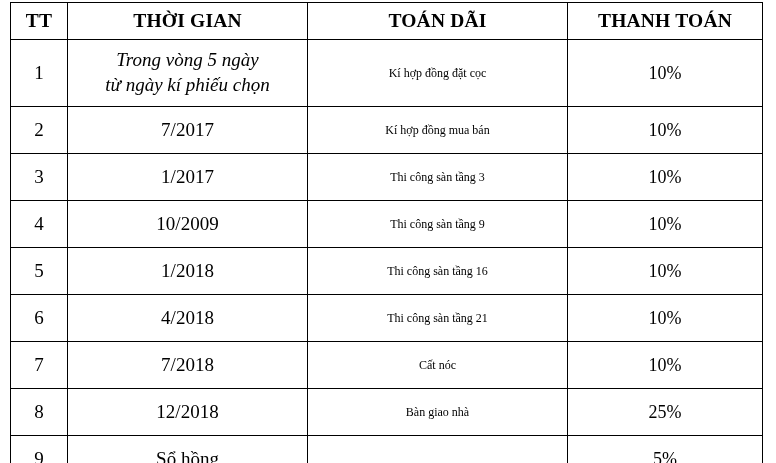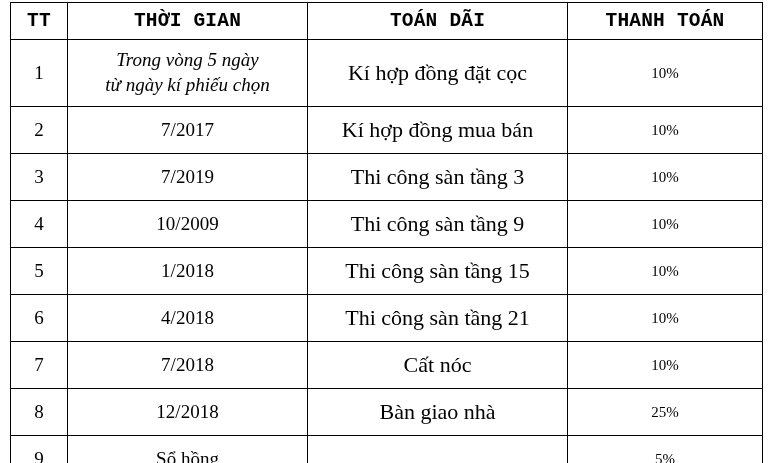--- a/index.html
+++ b/index.html
@@ -34,32 +34,31 @@
     font-size: 19px;
     line-height: 1.25;
     padding: 4px 2px;
   }
   table.payment-table thead th {
     font-weight: bold;
     font-size: 19.5px;
     height: 30px;
     padding: 3px 2px;
     letter-spacing: 0.2px;
-    font-family: Liberation Mono, monospace;
   }
   
   col.c-tt      { width: 57px; }
   col.c-time    { width: 240px; }
   col.c-desc    { width: 260px; }
   col.c-pay     { width: 195px; }
 
   tbody td.cell-tt   { font-size: 19px; }
   tbody td.cell-time { font-size: 19px; }
-  tbody td.cell-desc { font-size: 22px; }
-  tbody td.cell-pay  { font-size: 15px; }
+  tbody td.cell-desc { font-size: 12px; }
+  tbody td.cell-pay  { font-size: 18px; }
 
   tr.row-tall td { height: 58px; }
   tr.row-normal td { height: 38px; }
 
   .two-line {
     display: block;
     line-height: 1.3;
     font-style: italic;
   }
 </style>
@@ -93,34 +92,34 @@
         <td class="cell-pay">10%</td>
       </tr>
       <tr class="row-normal">
         <td class="cell-tt">2</td>
         <td class="cell-time">7/2017</td>
         <td class="cell-desc">Kí hợp đồng mua bán</td>
         <td class="cell-pay">10%</td>
       </tr>
       <tr class="row-normal">
         <td class="cell-tt">3</td>
-        <td class="cell-time">7/2019</td>
+        <td class="cell-time">1/2017</td>
         <td class="cell-desc">Thi công sàn tầng 3</td>
         <td class="cell-pay">10%</td>
       </tr>
       <tr class="row-normal">
         <td class="cell-tt">4</td>
         <td class="cell-time">10/2009</td>
         <td class="cell-desc">Thi công sàn tầng 9</td>
         <td class="cell-pay">10%</td>
       </tr>
       <tr class="row-normal">
         <td class="cell-tt">5</td>
         <td class="cell-time">1/2018</td>
-        <td class="cell-desc">Thi công sàn tầng 15</td>
+        <td class="cell-desc">Thi công sàn tầng 16</td>
         <td class="cell-pay">10%</td>
       </tr>
       <tr class="row-normal">
         <td class="cell-tt">6</td>
         <td class="cell-time">4/2018</td>
         <td class="cell-desc">Thi công sàn tầng 21</td>
         <td class="cell-pay">10%</td>
       </tr>
       <tr class="row-normal">
         <td class="cell-tt">7</td>

